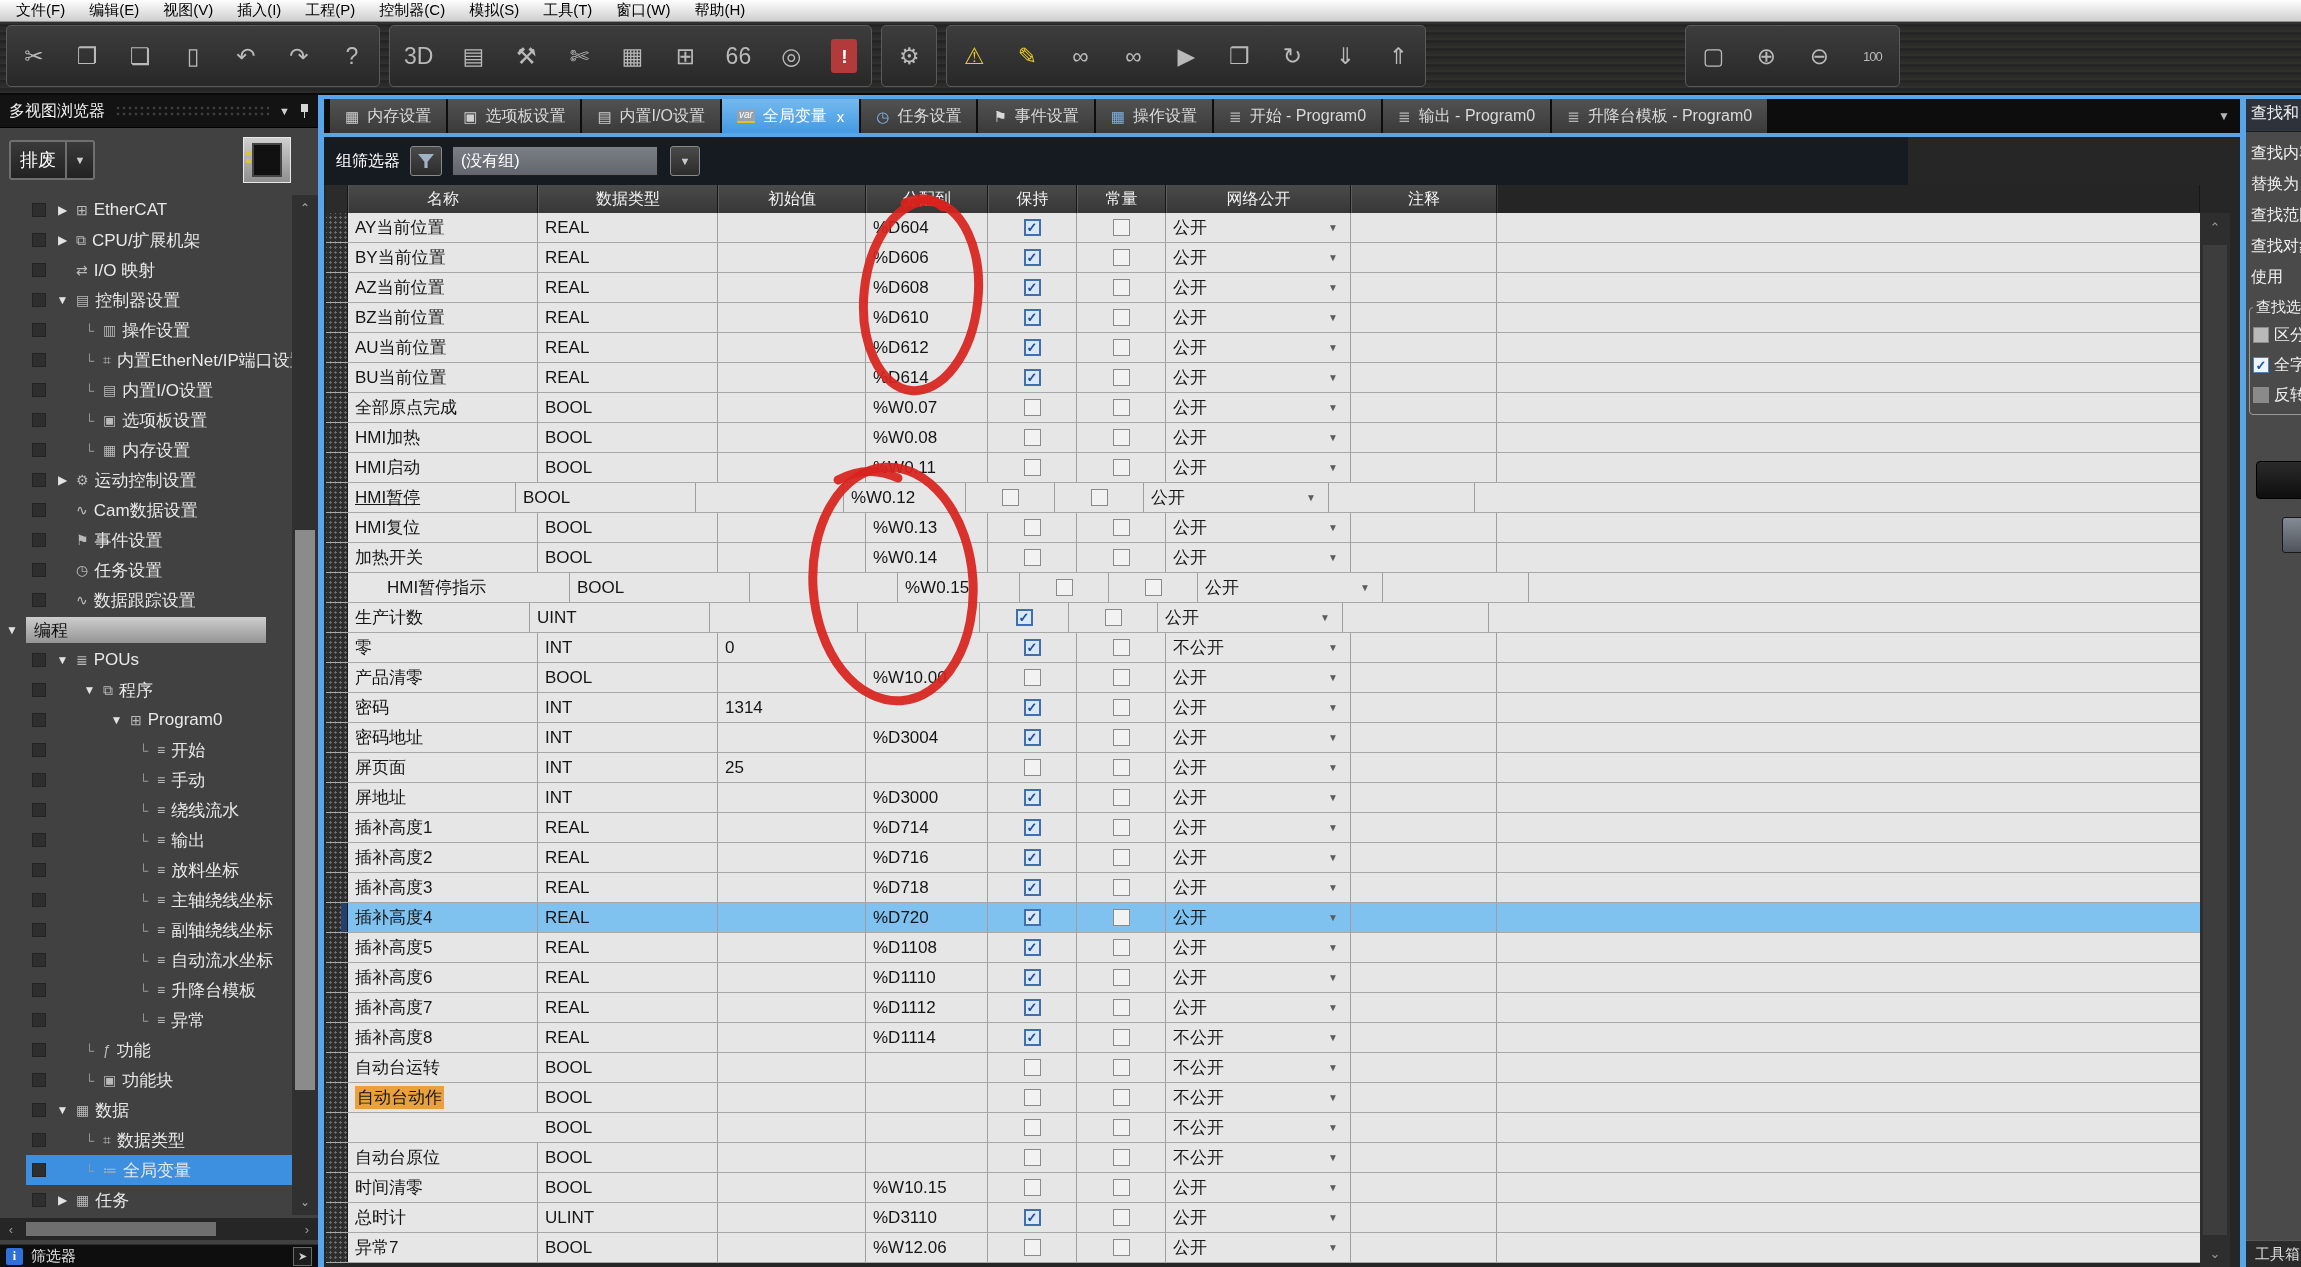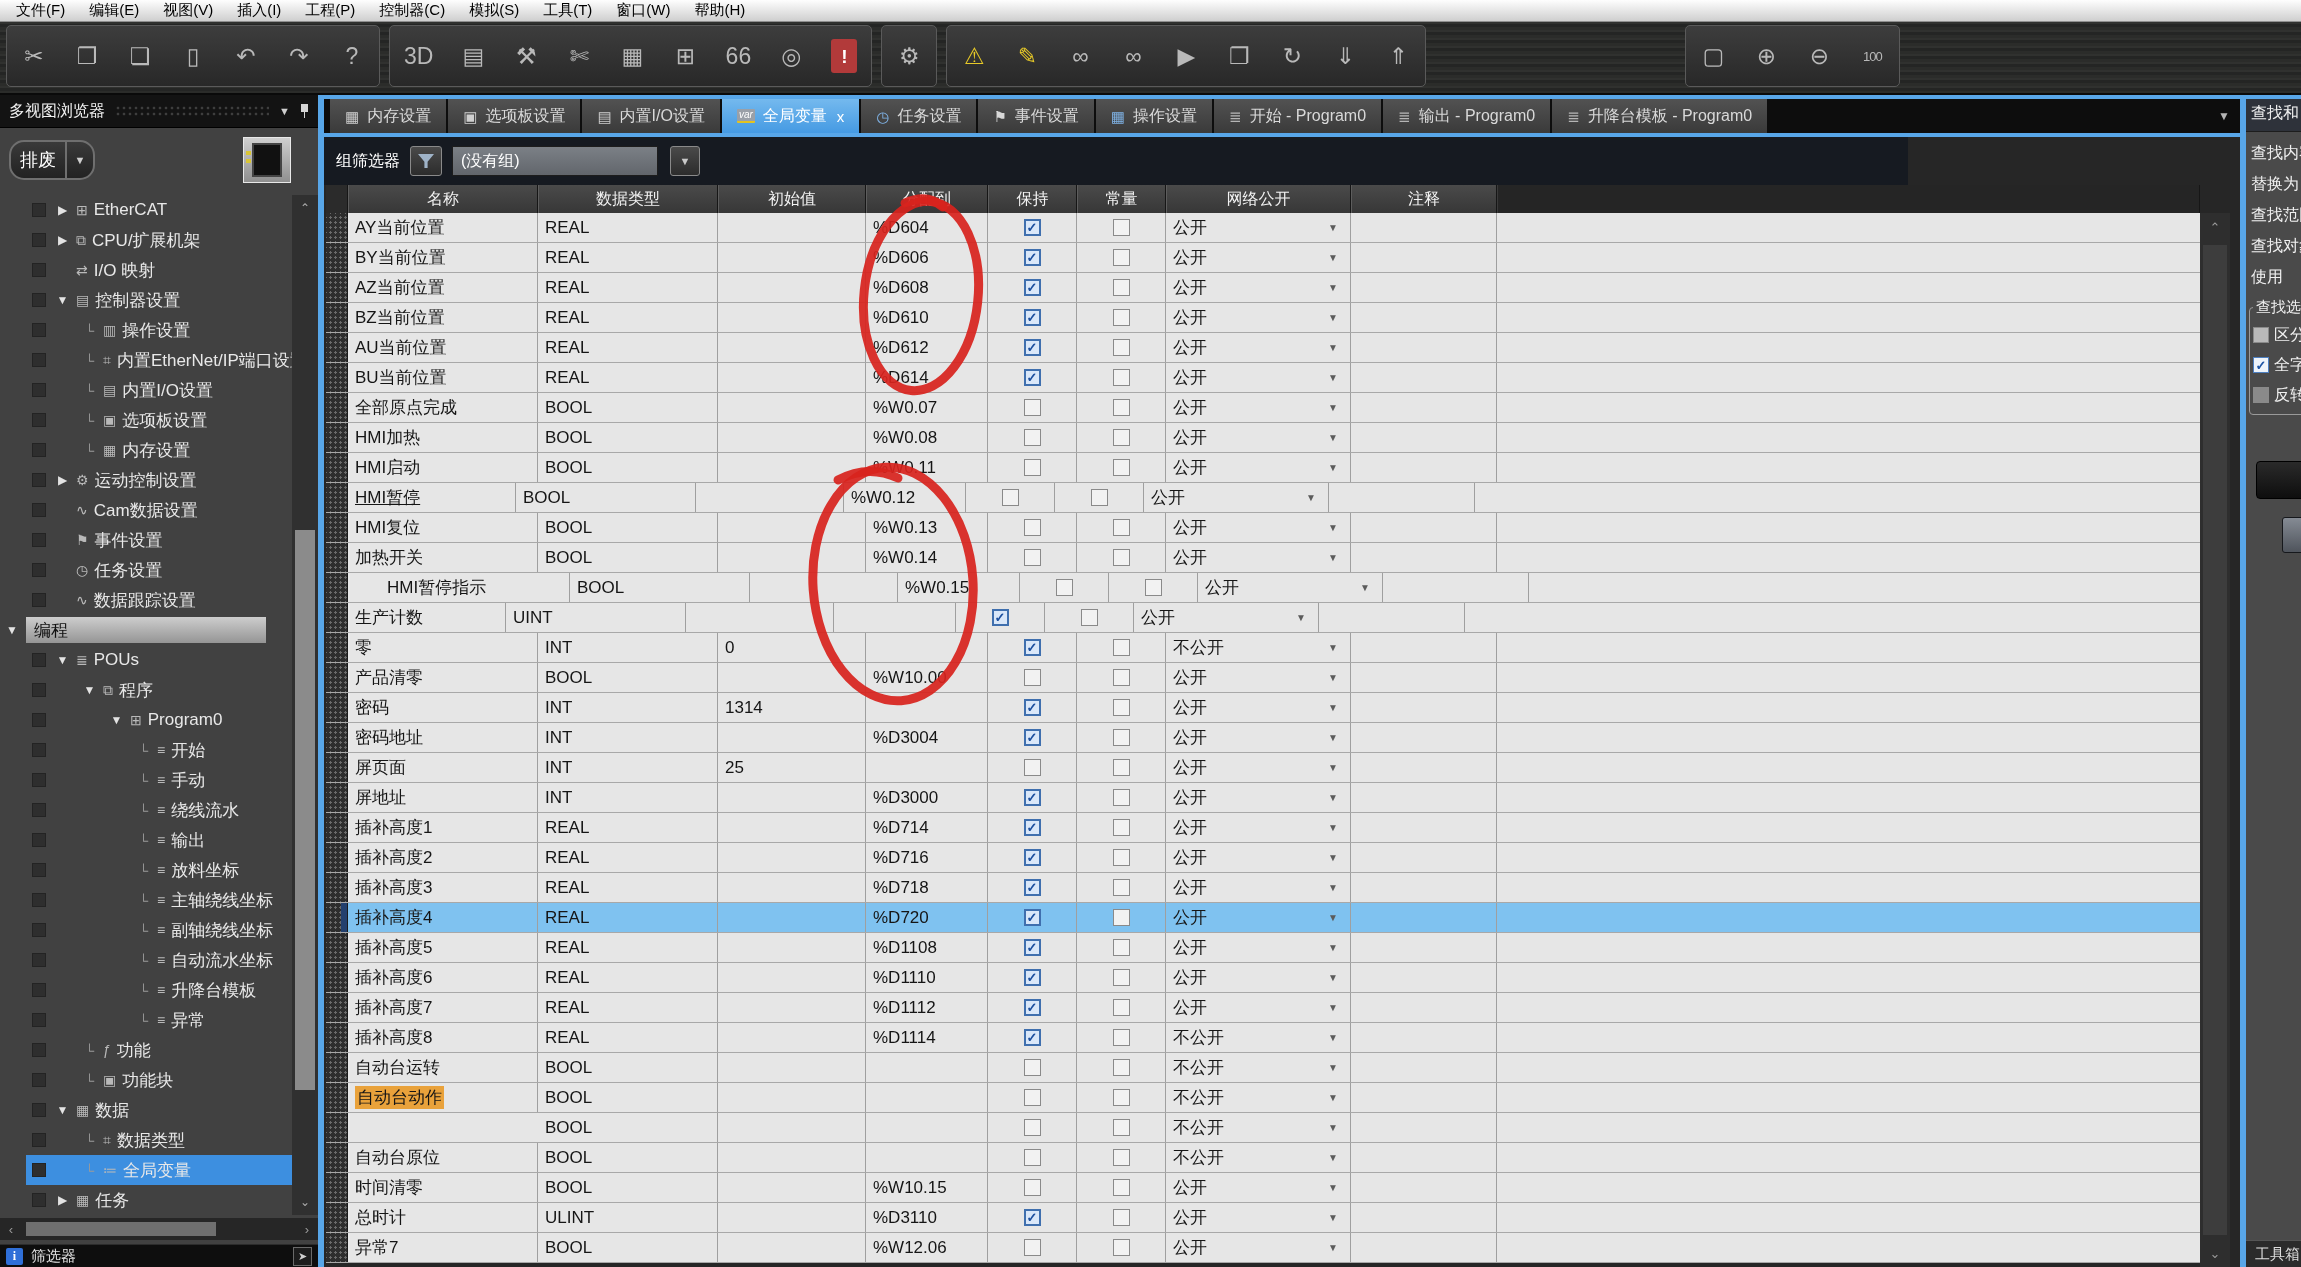--- a/index.html
+++ b/index.html
@@ -70,21 +70,21 @@
 .anno{position:absolute;left:0;top:0;z-index:40;pointer-events:none}
 
 
 .sidebar{position:absolute;left:0;top:95px;width:318px;height:1172px;background:#414141;z-index:5;color:#e8e8e8}
 .sb-title{height:33px;background:#131313;display:flex;align-items:center;padding:0 9px;font-size:16px;color:#f0f0f0;border-bottom:1px solid #000}
 .sb-dots{flex:1;height:12px;margin:0 10px;background-image:radial-gradient(#3e3e3e 1.5px,transparent 1.6px);background-size:6px 6px}
 .sb-caret{font-size:11px;color:#cfcfcf;margin-right:10px}
 .pin{width:9px;height:14px;position:relative}
 .pin:before{content:"";position:absolute;left:1px;top:0;width:7px;height:8px;background:#d5d5d5}
 .pin:after{content:"";position:absolute;left:4px;top:8px;width:1px;height:6px;background:#d5d5d5}
-.device-btn{position:absolute;left:9px;top:45px;height:40px;display:flex;border:2px solid #6f6f6f;border-radius:15px;background:linear-gradient(#3a3a3a,#222)}
+.device-btn{position:absolute;left:9px;top:45px;height:40px;display:flex;border:2px solid #6f6f6f;border-radius:3px;background:linear-gradient(#3a3a3a,#222)}
 .device-label{display:flex;align-items:center;padding:0 9px;font-size:18px;color:#fff;border-right:2px solid #6f6f6f}
 .device-caret{width:26px;display:flex;align-items:center;justify-content:center;color:#cfcfcf;font-size:11px}
 .chip{position:absolute;left:243px;top:42px;width:48px;height:46px;background:linear-gradient(#cfcfcf,#8f8f8f);border:1px solid #e8e8e8;display:flex;align-items:center;justify-content:center}
 .chip-inner{width:30px;height:34px;background:#111;border:2px solid #444;position:relative}
 .chip-inner:before{content:"";position:absolute;left:-8px;top:6px;width:5px;height:4px;background:#d9c535;box-shadow:0 8px 0 #d9c535}
 .tree{position:absolute;left:0;top:100px;width:292px;height:1020px;overflow:hidden;font-size:17px}
 .trow{height:30px;display:flex;align-items:center;position:relative}
 .trow .sq{position:absolute;left:32px;top:8px;width:14px;height:14px;background:#2e2e2e;border:1px solid #232323}
 .trow .inner{display:flex;align-items:center;gap:6px;position:relative;z-index:1;white-space:nowrap}
 .texp{font-size:12px;color:#e3e3e3;width:15px;text-align:center}
@@ -497,21 +497,21 @@
           </div>
           <div class="td pub" style="width: 185px;">
             <span>公开</span>
             <span class="caret">▼</span>
           </div>
           <div class="td" style="width: 146px;"></div>
           <div class="td fill"></div>
         </div>
         <div class="tr">
           <div class="handle"></div>
-          <div class="td" style="width: 158px;">生产计数</div>
+          <div class="td" style="width: 182px;">生产计数</div>
           <div class="td" style="width: 180px;">UINT</div>
           <div class="td" style="width: 148px;"></div>
           <div class="td" style="width: 122px;"></div>
           <div class="td center" style="width: 89px;">
             <span class="cbox on">✓</span>
           </div>
           <div class="td center" style="width: 89px;">
             <span class="cbox">✓</span>
           </div>
           <div class="td pub" style="width: 185px;">

